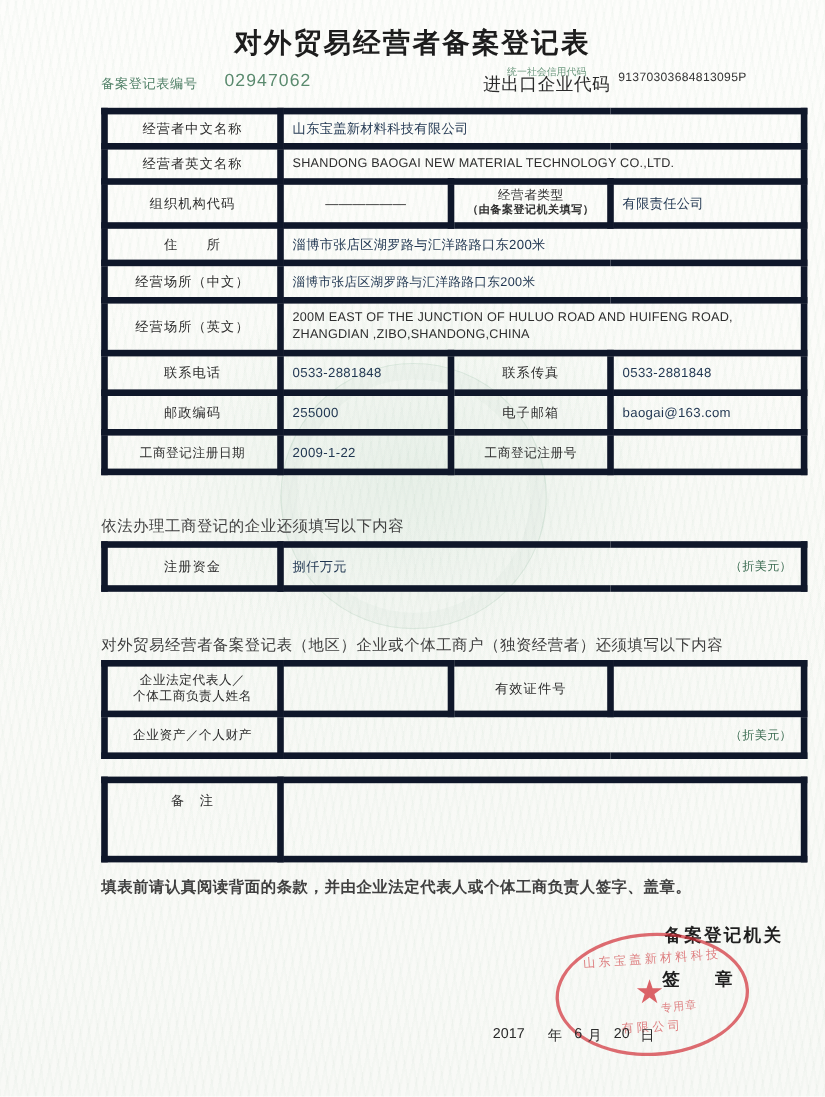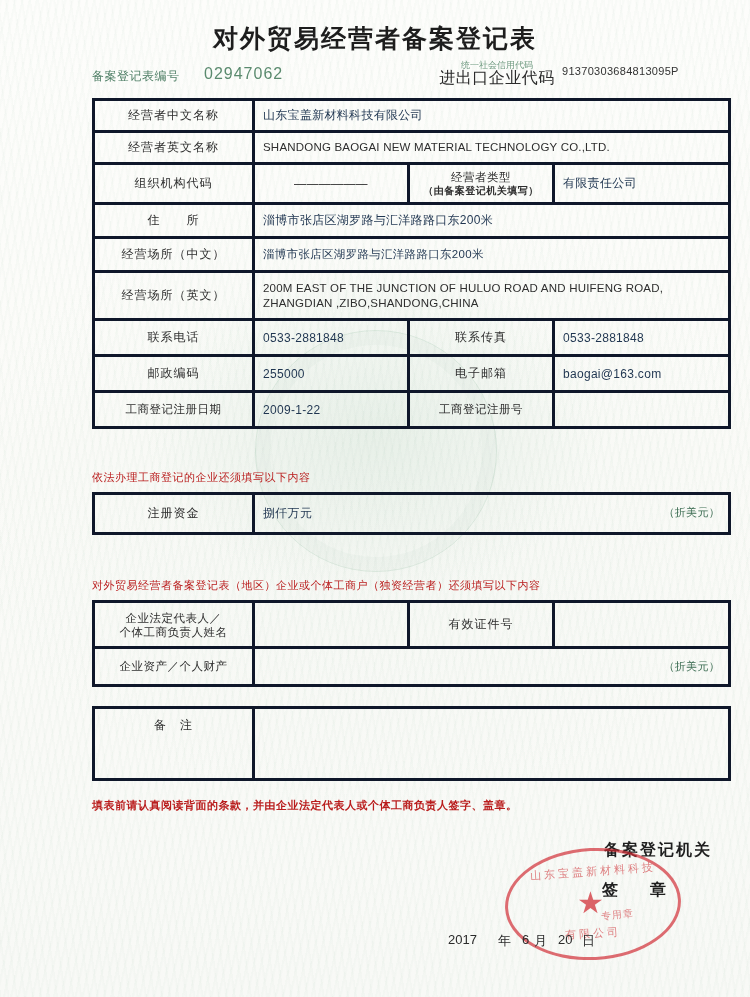--- a/index.html
+++ b/index.html
@@ -105,21 +105,21 @@
     letter-spacing: 0.3px;
   }
 
   
   table.grid {
     position: absolute;
     border-collapse: collapse;
     table-layout: fixed;
   }
   table.grid td {
-    border: 3px solid #0f172a;
+    border: 6px solid #0f172a;
     padding: 0 8px;
     vertical-align: middle;
     font-size: 12px;
     color: #2e2e2e;
     background: transparent;
   }
   td.lbl {
     color: #3d6d53;
     text-align: center;
     letter-spacing: 1px;
@@ -156,22 +156,22 @@
   }
 
   .table1 { top: 98px; left: 92px; width: 636px; }
   .table2 { top: 492px; left: 92px; width: 636px; }
   .table3 { top: 600px; left: 92px; width: 636px; }
   .table4 { top: 706px; left: 92px; width: 636px; }
 
   .note {
     position: absolute;
     left: 92px;
-    font-size: 11px;
-    color: #b91c1c;
+    font-size: 14px;
+    color: #404040;
     letter-spacing: 0.5px;
   }
   .note1 { top: 470px; }
   .note2 { top: 578px; }
   .note3 { top: 798px; font-weight: bold; }
 
   .unit-right {
     float: right;
     color: #3d6d53;
     font-size: 11px;

